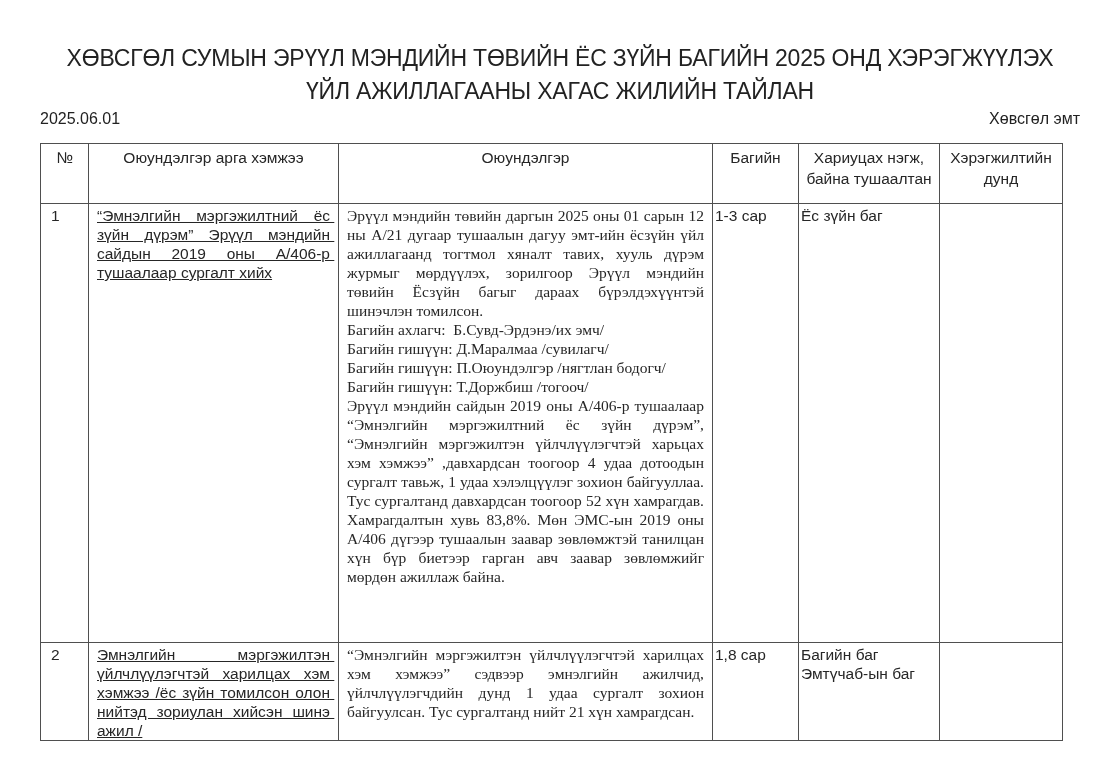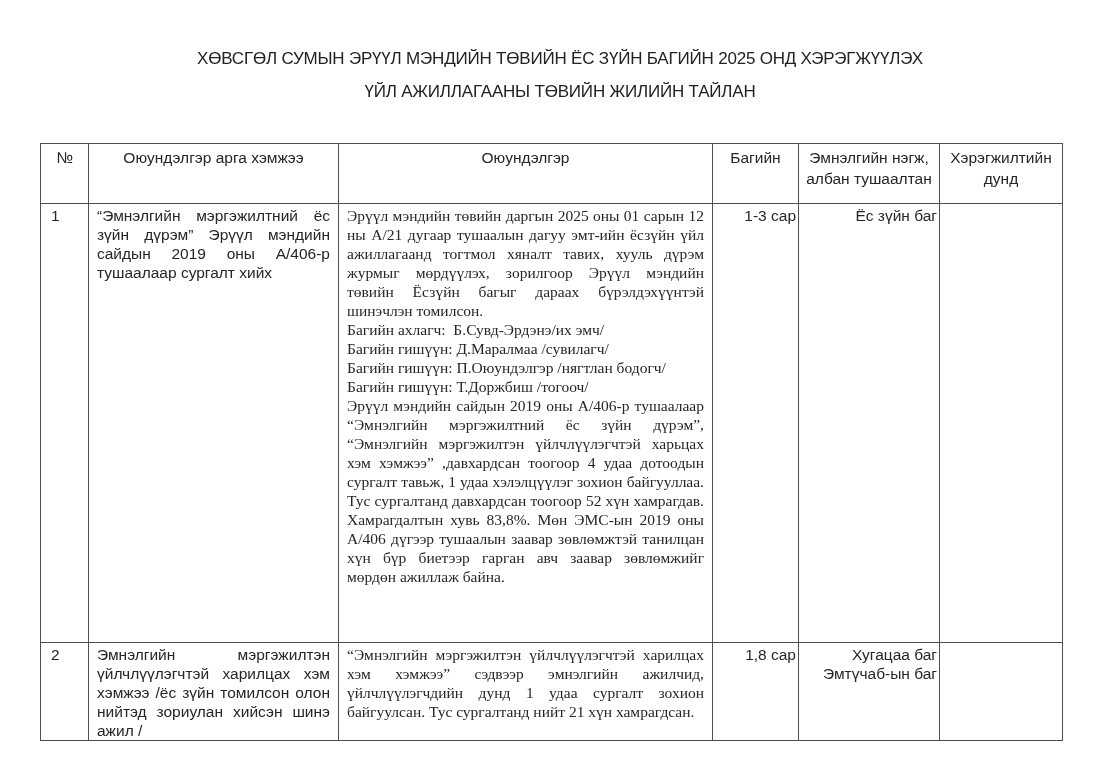--- a/index.html
+++ b/index.html
@@ -17,21 +17,21 @@
     overflow: hidden;
   }
   .title-block {
     position: absolute;
     top: 42px;
     left: 0;
     right: 0;
     text-align: center;
   }
   .title-line {
-    font-size: 17px;
+    font-size: 23px;
     line-height: 33px;
     letter-spacing: -0.2px;
     color: #222;
     white-space: nowrap;
   }
   .meta-row {
     position: absolute;
     top: 110px;
     left: 40px;
     width: 1040px;
@@ -60,53 +60,57 @@
   tr.row-1 { height: 439px; }
   tr.row-2 { height: 95px; }
   th {
     font-weight: normal;
     text-align: center;
     padding: 3px 4px 0 4px;
     line-height: 21px;
   }
   td { padding: 2px 8px 0 8px; }
   td.c-num { padding: 2px 4px 0 10px; text-align: left; }
-  td.c-measure { text-align: justify; white-space: pre-wrap; }
+  td.c-measure { text-align: justify; white-space: pre-wrap; text-decoration: underline; }
   td.c-impl { text-align: justify; white-space: pre-wrap; font-family: Liberation Serif, serif; }
-  td.c-dur { text-align: right; padding-left: 14px; padding-right: 2px; margin-top: 40px; }
-  td.c-resp { text-align: right; white-space: pre-line; padding-left: 2px; padding-right: 2px; }
+  td.c-dur { text-align: left; padding-left: 2px; padding-right: 2px; margin-top: 40px; }
+  td.c-resp { text-align: left; white-space: pre-line; padding-left: 2px; padding-right: 2px; }
   td.c-pct { }
 </style>
 </head>
 <body>
 
 <div class="page">
 
   <div class="title-block">
     <div class="title-line">ХӨВСГӨЛ СУМЫН ЭРҮҮЛ МЭНДИЙН ТӨВИЙН ЁС ЗҮЙН БАГИЙН 2025 ОНД ХЭРЭГЖҮҮЛЭХ</div>
-    <div class="title-line">ҮЙЛ АЖИЛЛАГААНЫ ТӨВИЙН ЖИЛИЙН ТАЙЛАН</div>
+    <div class="title-line">ҮЙЛ АЖИЛЛАГААНЫ ХАГАС ЖИЛИЙН ТАЙЛАН</div>
   </div>
 
+  <div class="meta-row">
+    <span>2025.06.01</span>
+    <span>Хөвсгөл эмт</span>
+  </div>
 
   <table class="report">
     <colgroup>
       <col style="width:48px">
       <col style="width:250px">
       <col style="width:374px">
       <col style="width:86px">
       <col style="width:141px">
       <col style="width:123px">
     </colgroup>
     <thead>
       <tr>
         <th>№</th>
         <th>Оюундэлгэр арга хэмжээ</th>
         <th>Оюундэлгэр</th>
         <th>Багийн</th>
-        <th>Эмнэлгийн нэгж, албан тушаалтан</th>
+        <th>Хариуцах нэгж, байна тушаалтан</th>
         <th>Хэрэгжилтийн дунд</th>
       </tr>
     </thead>
     <tbody>
       <tr class="row-1">
         <td class="c-num">1</td>
         <td class="c-measure">“Эмнэлгийн мэргэжилтний ёс зүйн дүрэм” Эрүүл мэндийн сайдын 2019 оны А/406-р тушаалаар сургалт хийх</td>
         <td class="c-impl">Эрүүл мэндийн төвийн даргын 2025 оны 01 сарын 12 ны А/21 дугаар тушаалын дагуу эмт-ийн ёсзүйн үйл ажиллагаанд тогтмол хяналт тавих, хууль дүрэм журмыг мөрдүүлэх, зорилгоор Эрүүл мэндийн төвийн Ёсзүйн багыг дараах бүрэлдэхүүнтэй шинэчлэн томилсон.
 Багийн ахлагч:  Б.Сувд-Эрдэнэ/их эмч/
 Багийн гишүүн: Д.Маралмаа /сувилагч/
@@ -115,20 +119,20 @@
 Эрүүл мэндийн сайдын 2019 оны А/406-р тушаалаар “Эмнэлгийн мэргэжилтний ёс зүйн дүрэм”, “Эмнэлгийн мэргэжилтэн үйлчлүүлэгчтэй харьцах хэм хэмжээ” ,давхардсан тоогоор 4 удаа дотоодын сургалт тавьж, 1 удаа хэлэлцүүлэг зохион байгууллаа. Тус сургалтанд давхардсан тоогоор 52 хүн хамрагдав. Хамрагдалтын хувь 83,8%. Мөн ЭМС-ын 2019 оны А/406 дүгээр тушаалын заавар зөвлөмжтэй танилцан хүн бүр биетээр гарган авч заавар зөвлөмжийг мөрдөн ажиллаж байна.</td>
         <td class="c-dur">1-3 сар</td>
         <td class="c-resp">Ёс зүйн баг</td>
         <td class="c-pct"></td>
       </tr>
       <tr class="row-2">
         <td class="c-num">2</td>
         <td class="c-measure">Эмнэлгийн мэргэжилтэн үйлчлүүлэгчтэй харилцах хэм хэмжээ /ёс зүйн томилсон олон нийтэд зориулан хийсэн шинэ ажил /</td>
         <td class="c-impl">“Эмнэлгийн мэргэжилтэн үйлчлүүлэгчтэй харилцах хэм хэмжээ” сэдвээр эмнэлгийн ажилчид, үйлчлүүлэгчдийн дунд 1 удаа сургалт зохион байгуулсан. Тус сургалтанд нийт 21 хүн хамрагдсан.</td>
         <td class="c-dur">1,8 сар</td>
-        <td class="c-resp">Хугацаа баг
+        <td class="c-resp">Багийн баг
 Эмтүчаб-ын баг</td>
         <td class="c-pct"></td>
       </tr>
     </tbody>
   </table>
 
 </div>
 
 </body></html>

